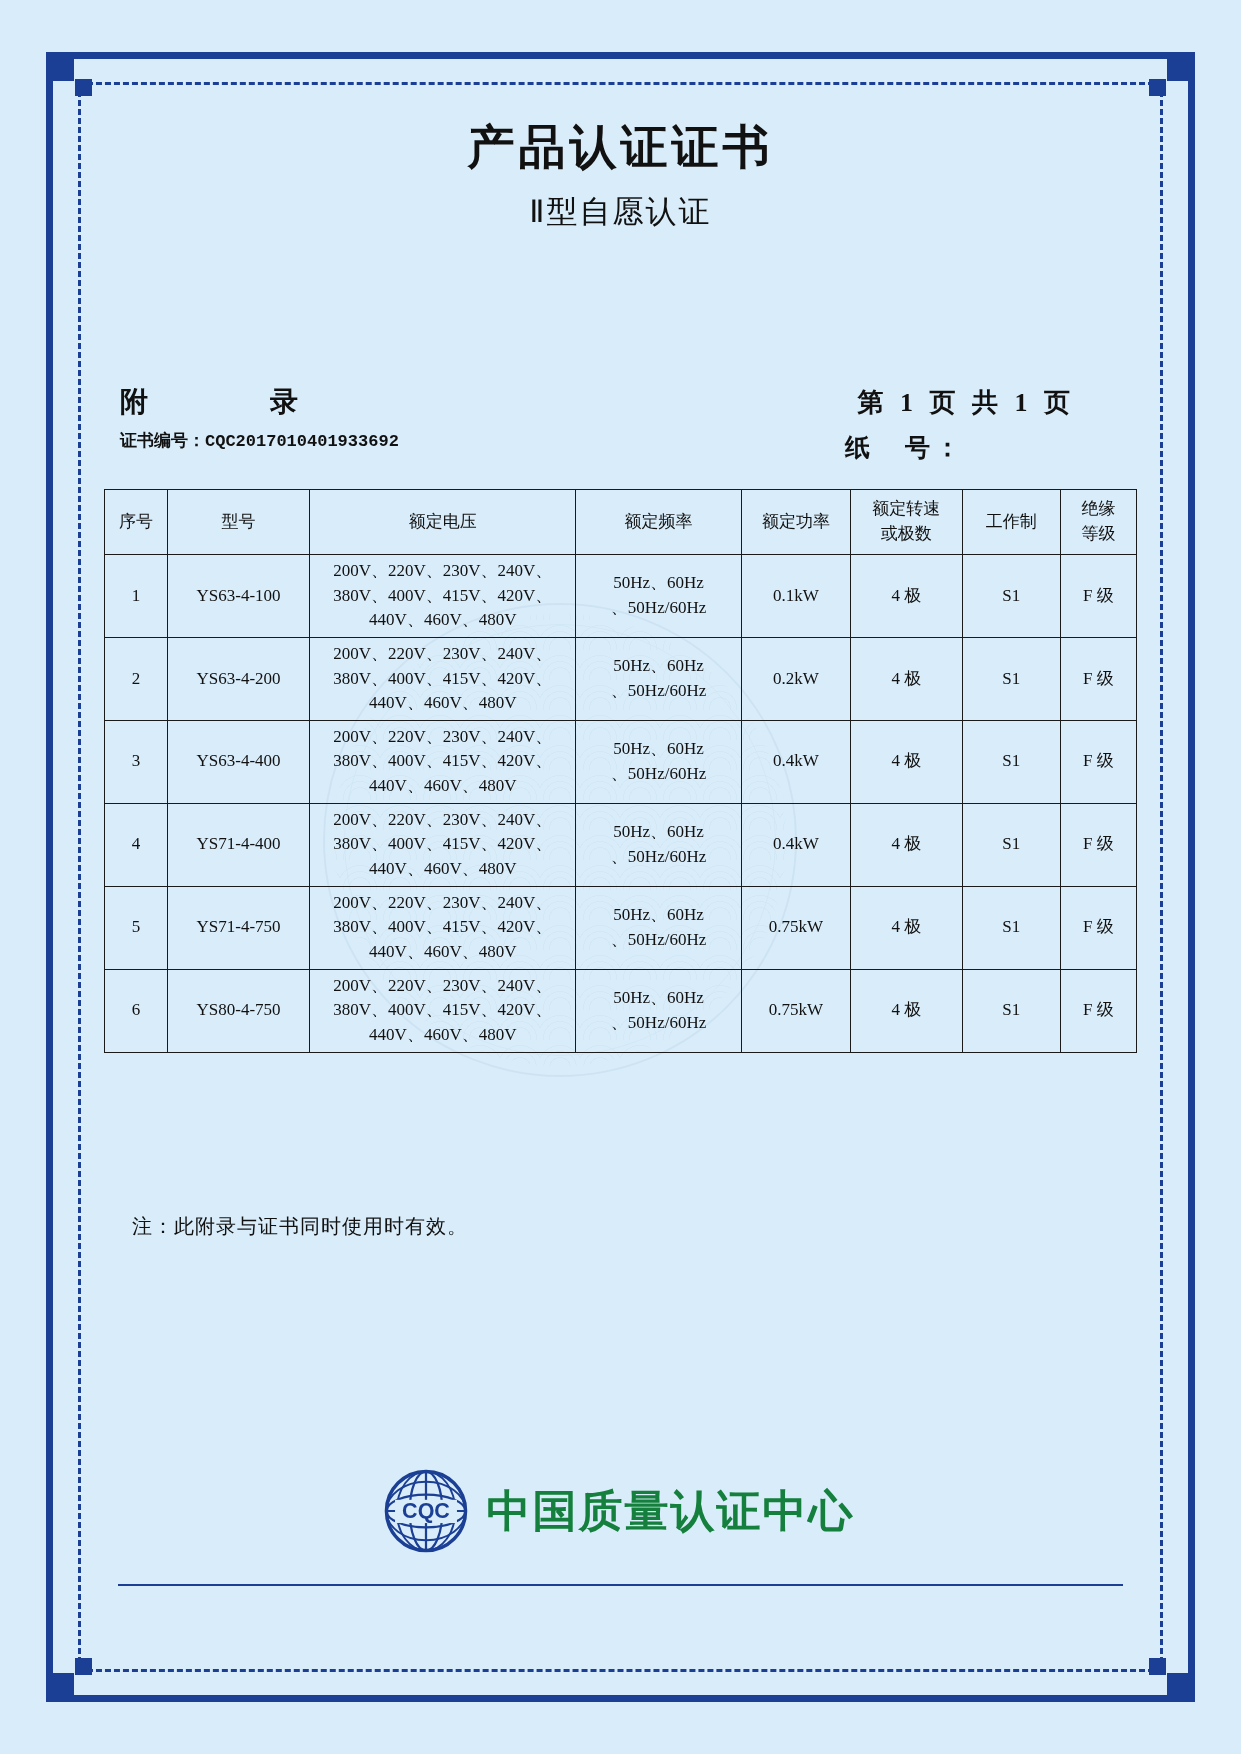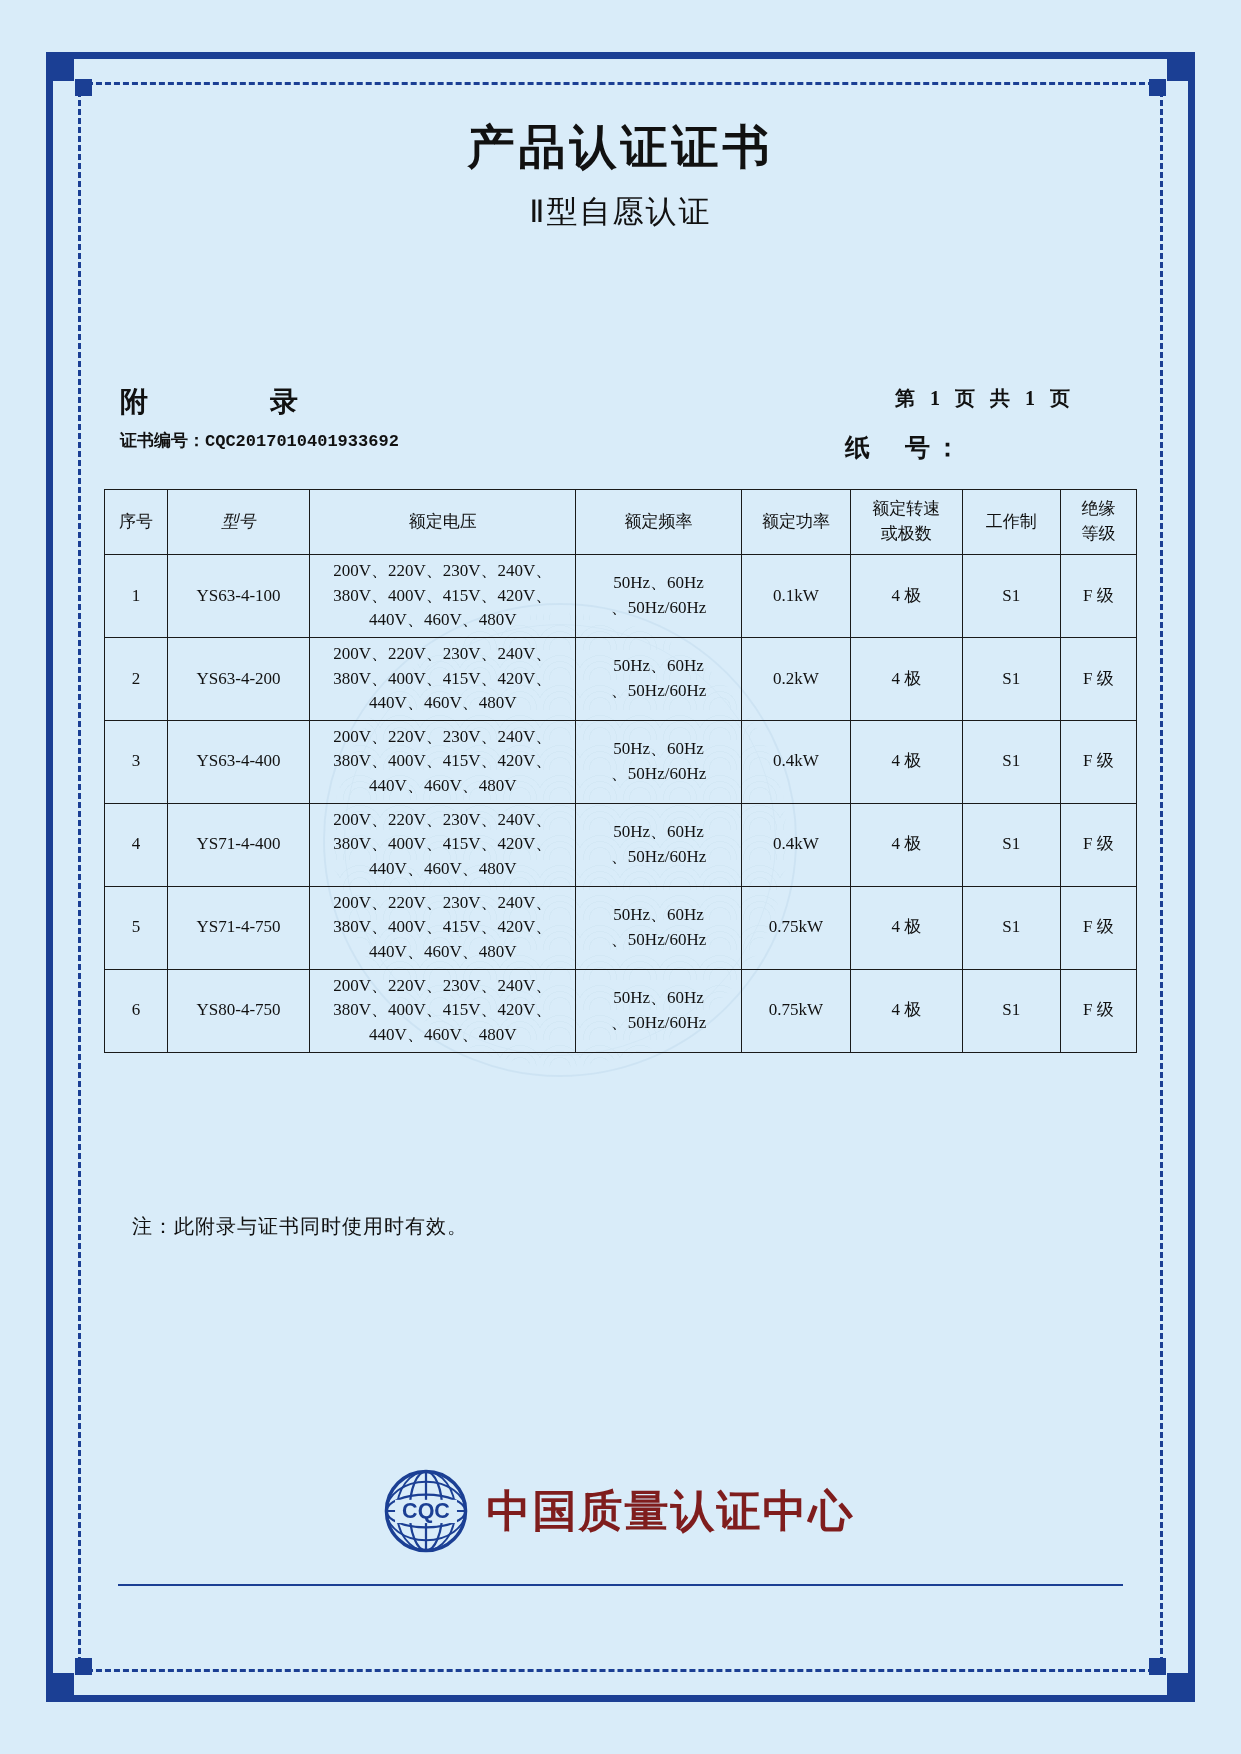--- a/index.html
+++ b/index.html
@@ -79,21 +79,21 @@
   }
   .appendix{
     position:absolute;left:16px;top:0;font-size:28px;font-weight:bold;
     letter-spacing:22px;
   }
   .cert-no{
     position:absolute;left:16px;top:46px;font-size:17px;font-weight:bold;
     font-family:"Liberation Mono","DejaVu Sans Mono",monospace;
   }
   .page-no{
-    position:absolute;right:62px;top:2px;font-size:20px;font-weight:bold;
+    position:absolute;right:62px;top:2px;font-size:26px;font-weight:bold;
     letter-spacing:5px;
   }
   .paper-no{
     position:absolute;right:172px;top:48px;font-size:25px;font-weight:bold;
     letter-spacing:5px;
   }
 
   
   table.spec{
     margin-top:26px;width:100%;border-collapse:collapse;
@@ -104,21 +104,21 @@
     text-align:center;
     vertical-align:middle;
     font-size:17px;
     padding:4px 2px;
     line-height:1.45;
     font-family:"Liberation Serif","DejaVu Serif",serif;
   }
   table.spec th{font-weight:normal;height:56px;}
   table.spec td{height:72px;}
   .col-idx{width:52px;}
-  .col-model{width:124px;font-style:italic;}
+  .col-model{width:124px;}
   .col-volt{width:236px;}
   .col-freq{width:145px;}
   .col-power{width:94px;}
   .col-speed{width:96px;}
   .col-duty{width:84px;}
   .col-ins{width:64px;}
   .volt-cell{font-size:16.5px;line-height:1.5;}
   .freq-cell{font-size:17px;line-height:1.55;}
 
   .note{
@@ -129,21 +129,21 @@
   .logo-wrap{
     position:absolute;left:0;right:4px;bottom:104px;
     display:flex;align-items:center;justify-content:center;gap:18px;
   }
   .logo-mark{
     width:86px;height:86px;flex:0 0 86px;position:relative;
   }
   .logo-text{
     font-size:44px;font-weight:bold;letter-spacing:2px;
     font-family:"Liberation Sans","DejaVu Sans",sans-serif;
-    color:#7f1d1d;
+    color:#15803d;
   }
 
   .footer-line{
     position:absolute;left:14px;right:14px;bottom:72px;
     border-top:2px solid #1b3f94;
   }
   .footer{
     position:absolute;left:14px;right:14px;bottom:34px;
     display:flex;justify-content:space-between;align-items:center;
     font-size:16px;

